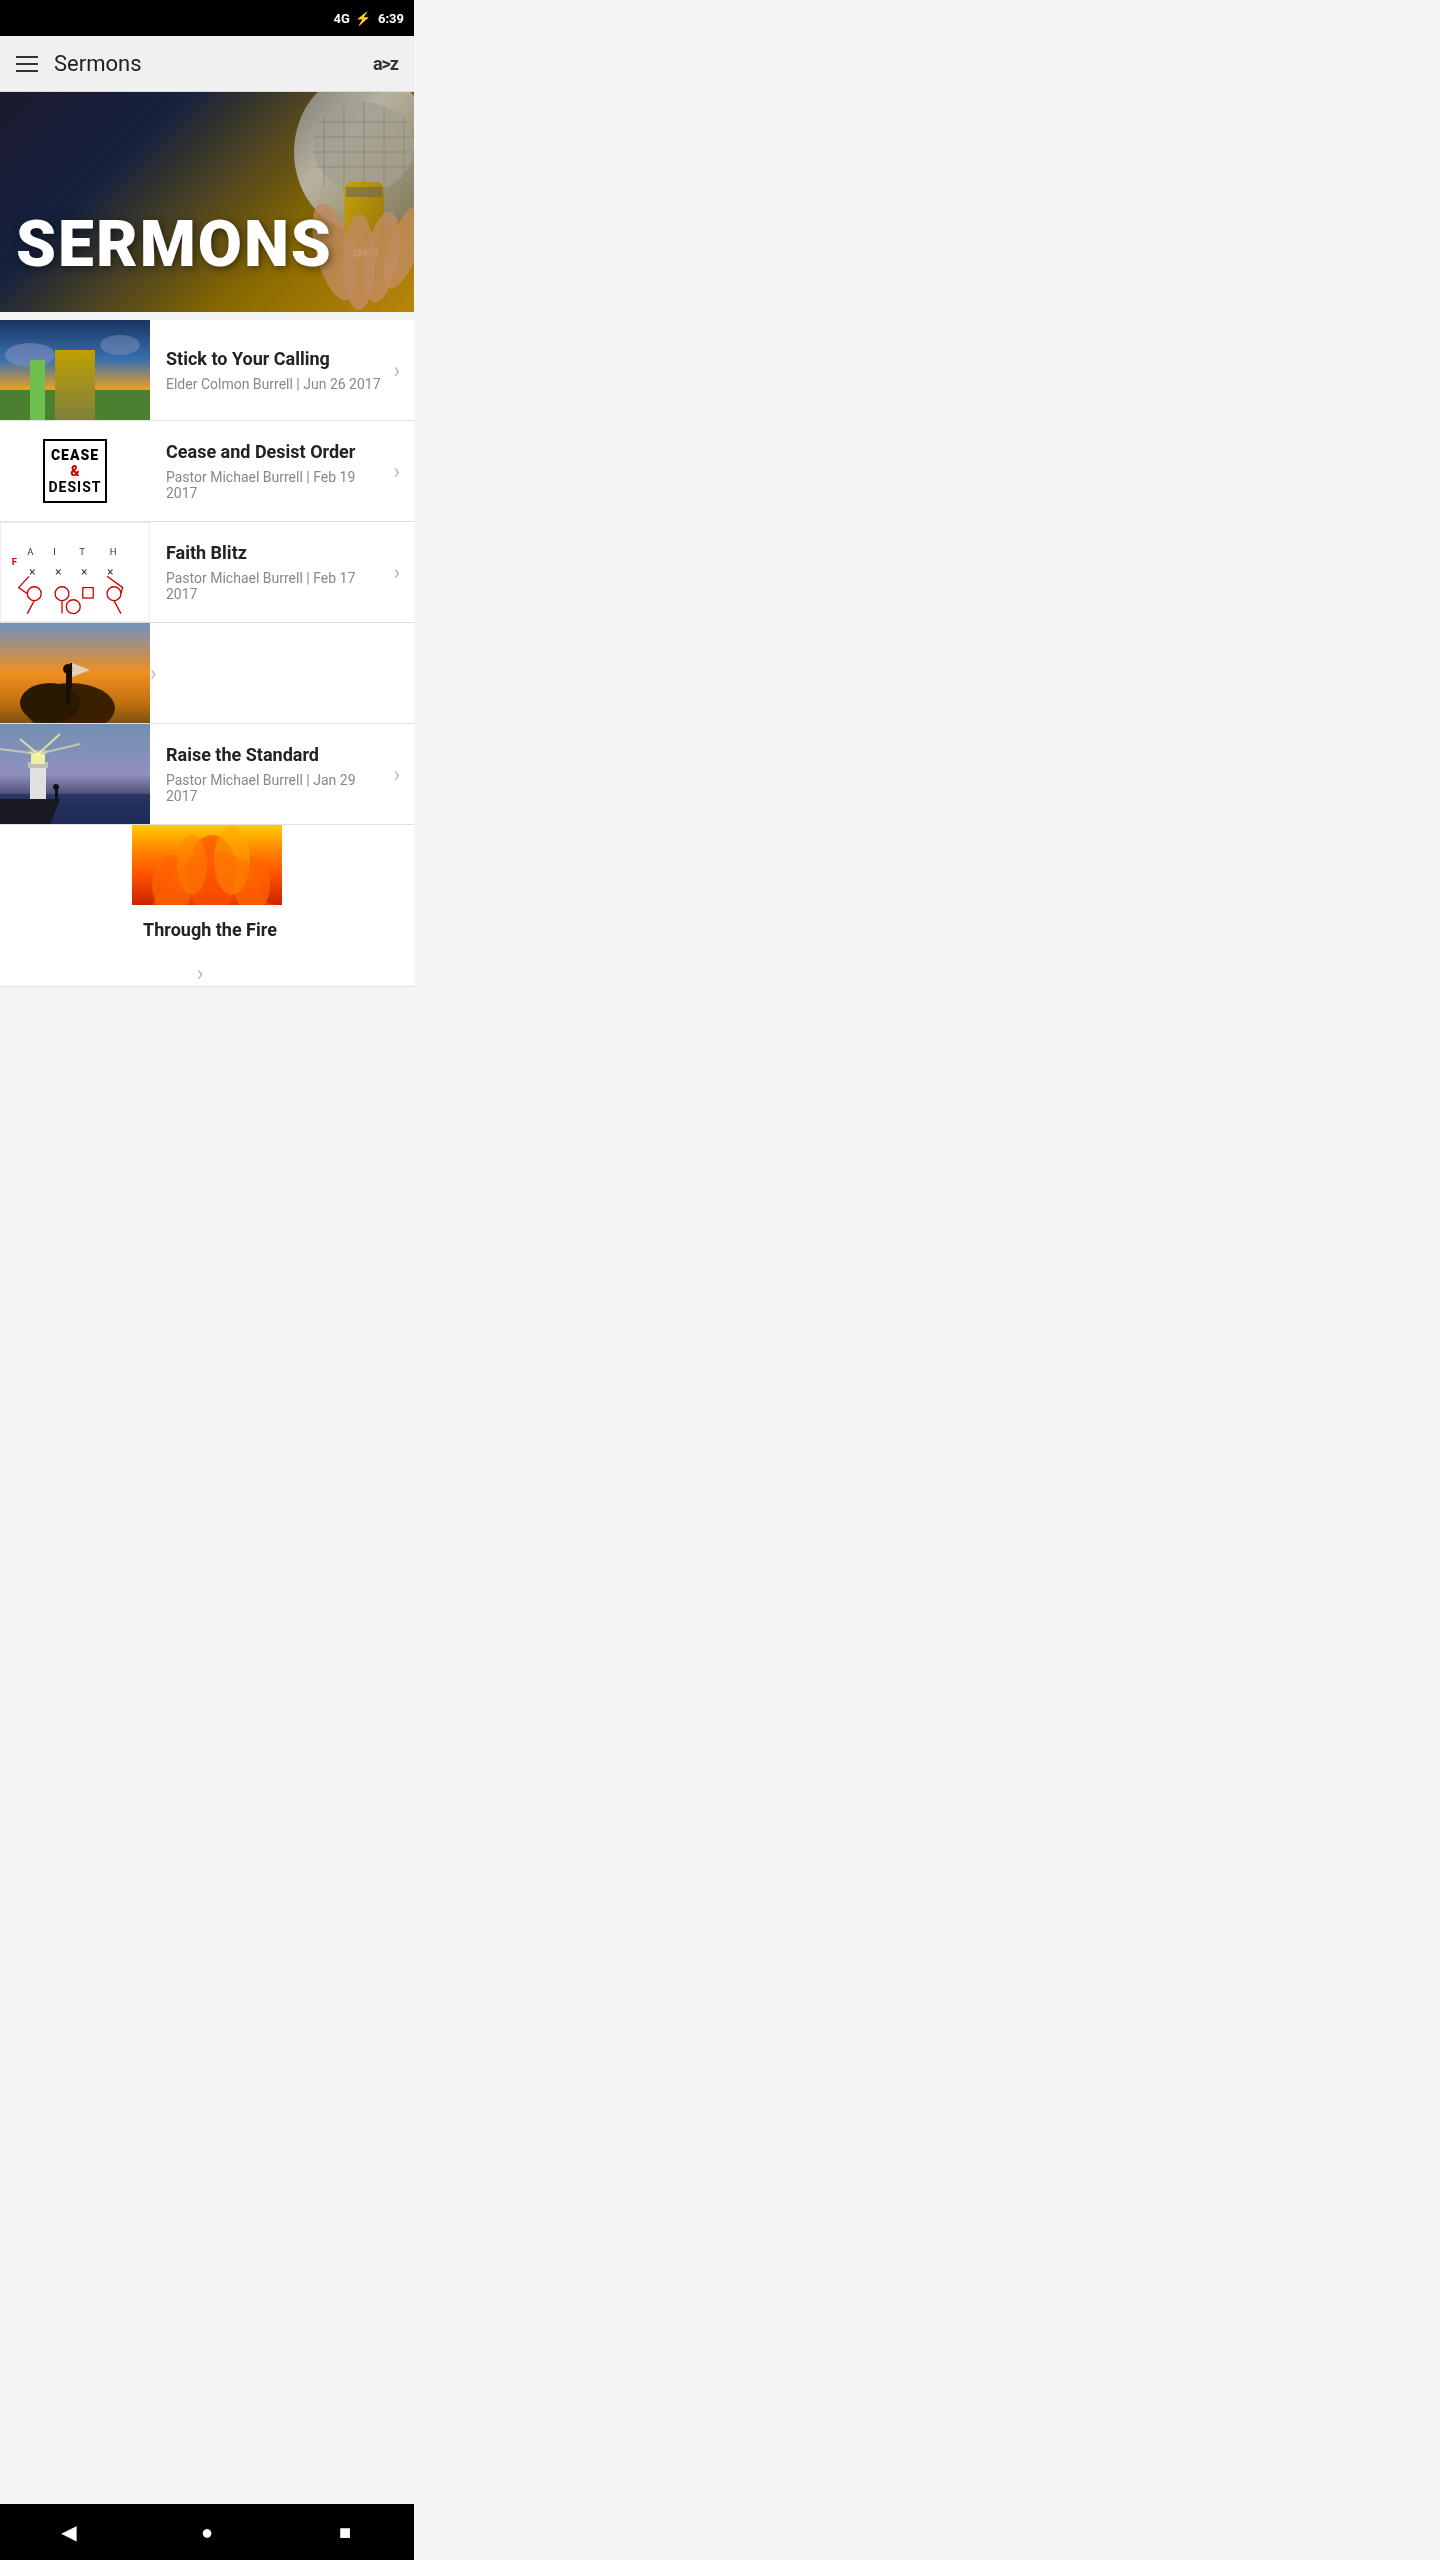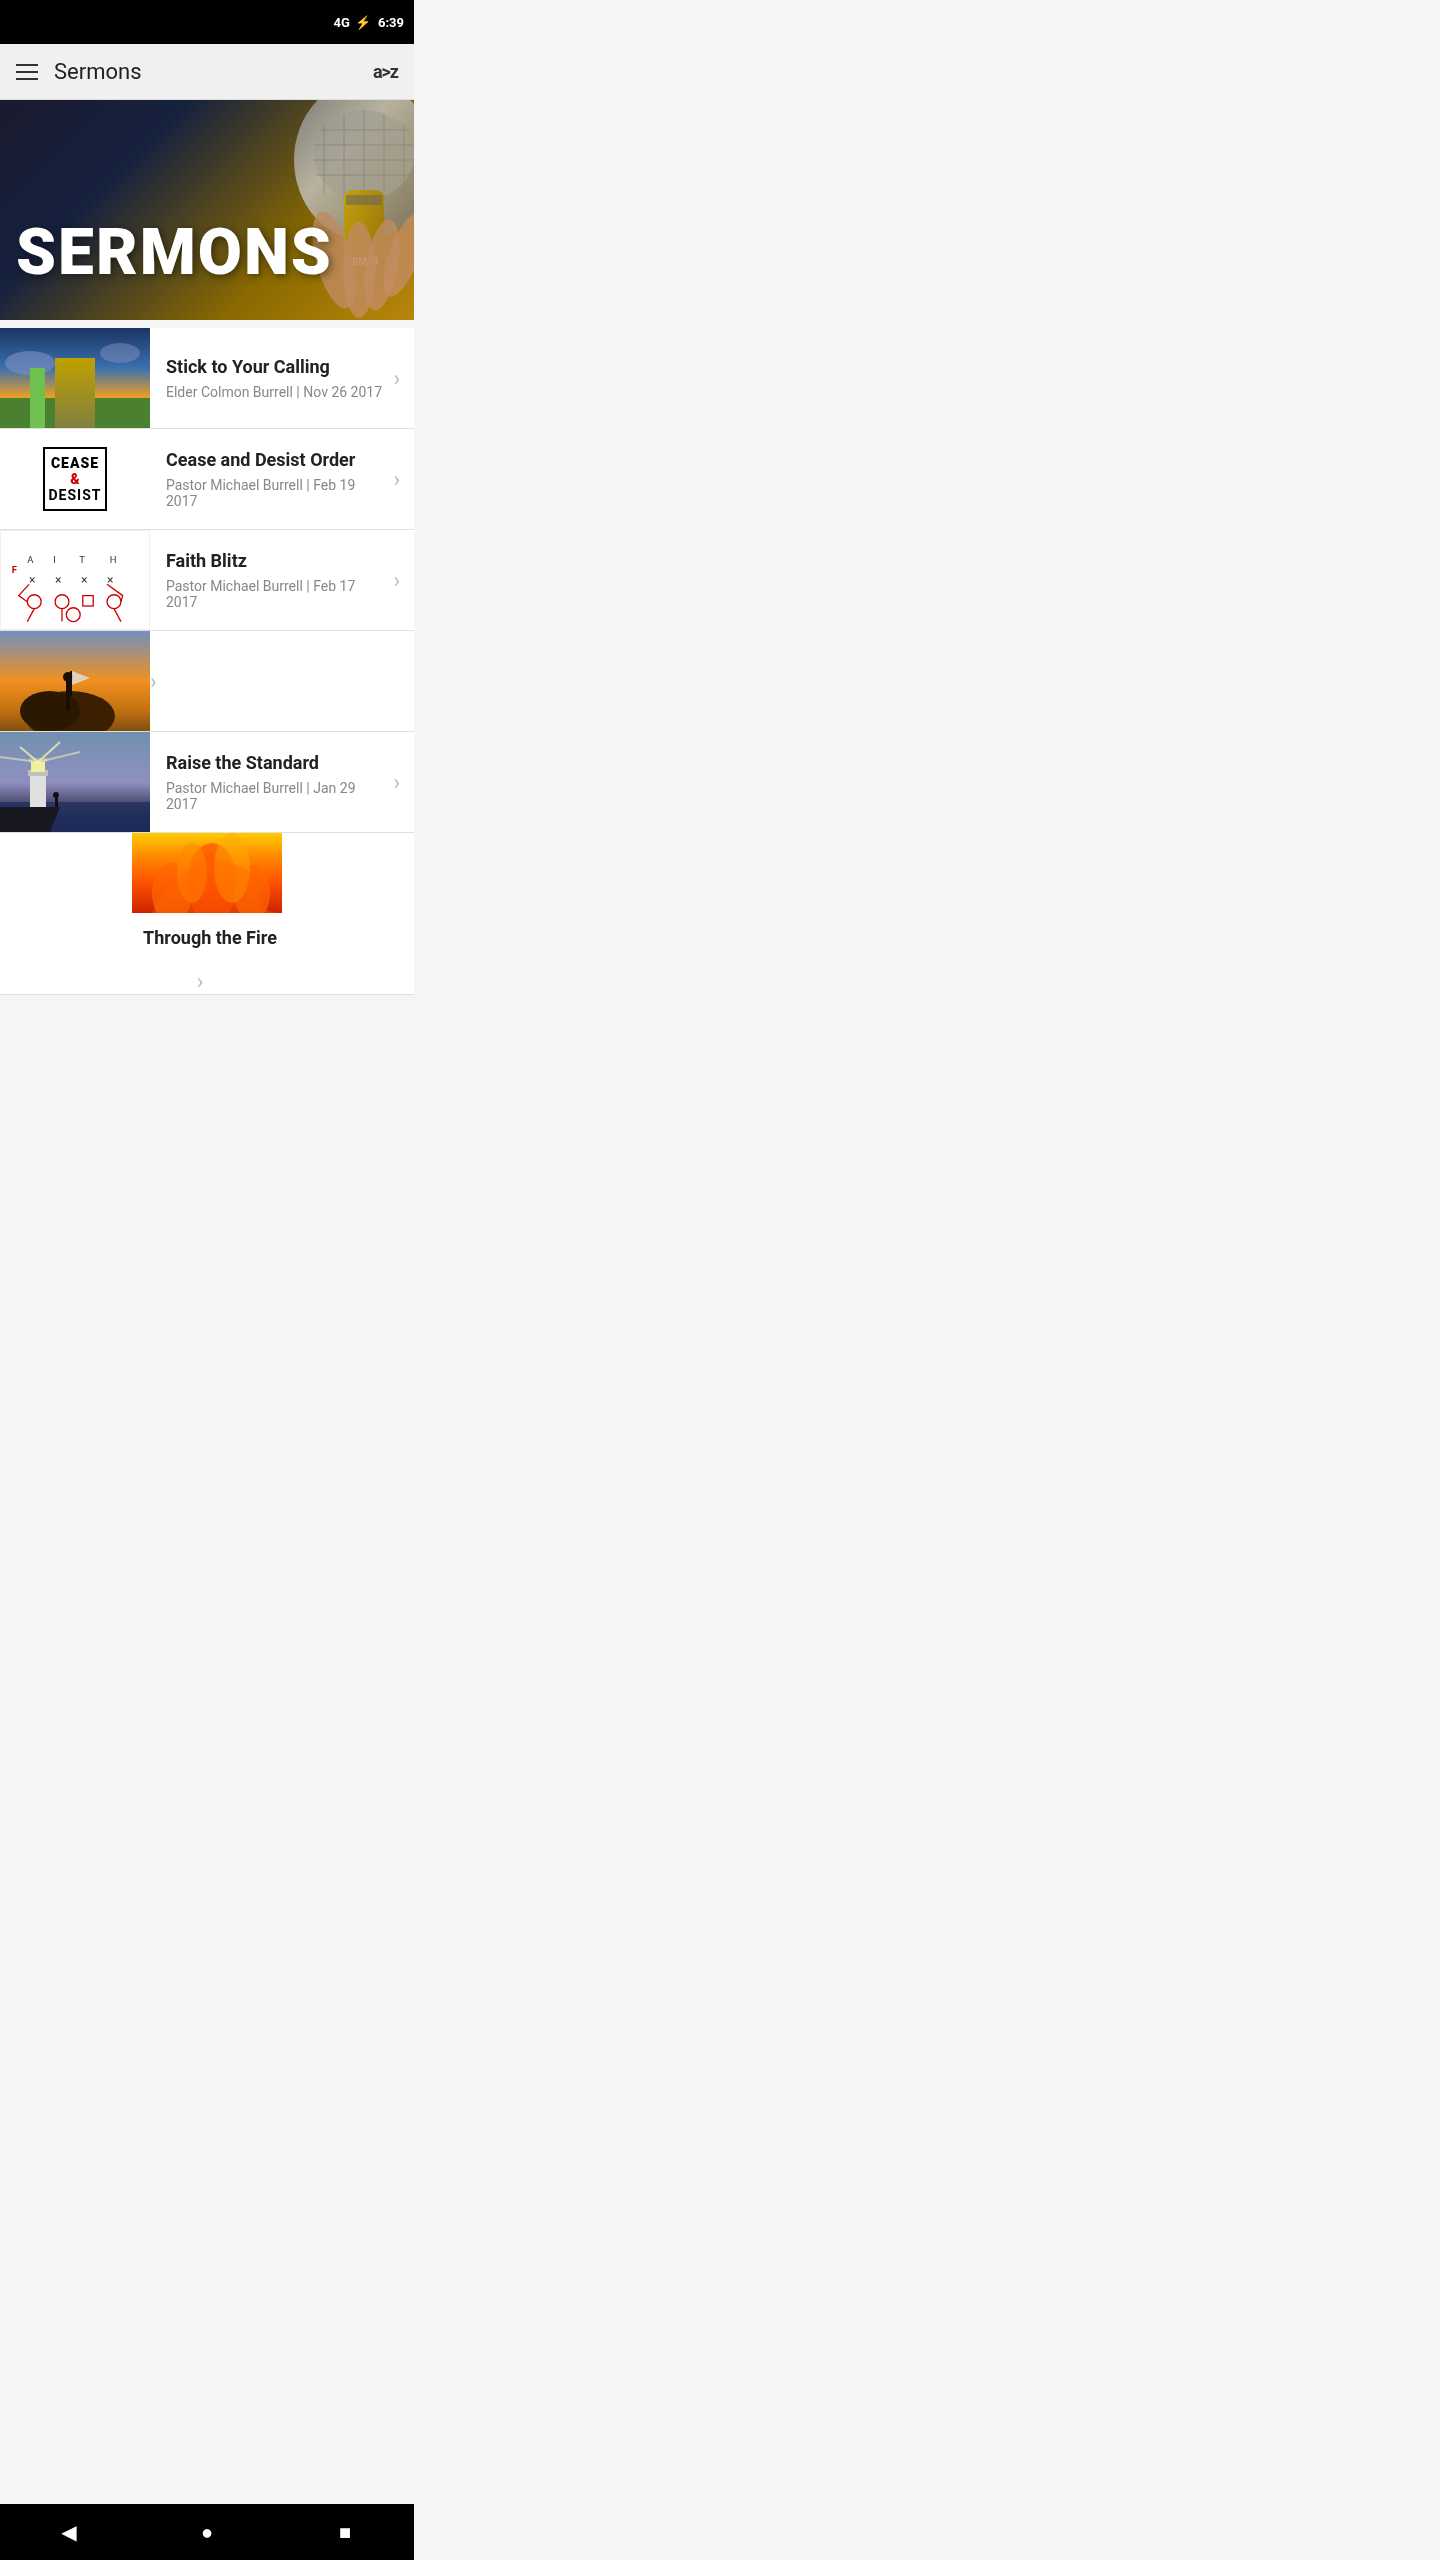--- a/index.html
+++ b/index.html
@@ -14,21 +14,21 @@
     }
 
     
     .status-bar {
       background: #000;
       color: #fff;
       display: flex;
       justify-content: flex-end;
       align-items: center;
       padding: 4px 10px;
-      height: 44px;
+      height: 36px;
       gap: 6px;
       font-size: 13px;
       font-weight: bold;
     }
 
     
     .top-nav {
       background: #f0f0f0;
       display: flex;
       align-items: center;
@@ -313,21 +313,21 @@
         <rect x="0" y="70" width="65" height="30" fill="#4a8030"></rect>
         <rect x="85" y="70" width="65" height="30" fill="#4a8030"></rect>
 
         <rect x="73" y="65" width="4" height="8" fill="#fff" opacity="0.7"></rect>
         <rect x="73" y="78" width="4" height="8" fill="#fff" opacity="0.7"></rect>
         <rect x="73" y="91" width="4" height="9" fill="#fff" opacity="0.7"></rect>
       </svg>
     </div>
     <div class="sermon-info">
       <div class="sermon-title">Stick to Your Calling</div>
-      <div class="sermon-meta">Elder Colmon Burrell | Nov 26 2017</div>
+      <div class="sermon-meta">Elder Colmon Burrell | Jun 26 2017</div>
     </div>
     <div class="chevron">›</div>
   </div>
 
   <div class="sermon-item">
     <div class="sermon-thumb thumb-cease" style="display:flex;align-items:center;justify-content:center;background:#fff;border:none;">
       <div style="border: 2px solid #000; padding: 6px 4px; text-align:center;">
         <div style="font-size:14px;font-weight:900;color:#000;letter-spacing:1px;">CEASE</div>
         <div style="font-size:11px;font-weight:900;color:#000;"><span style="color:#cc0000;font-size:14px;">&amp;</span></div>
         <div style="font-size:14px;font-weight:700;color:#000;letter-spacing:1px;">DESIST</div>

